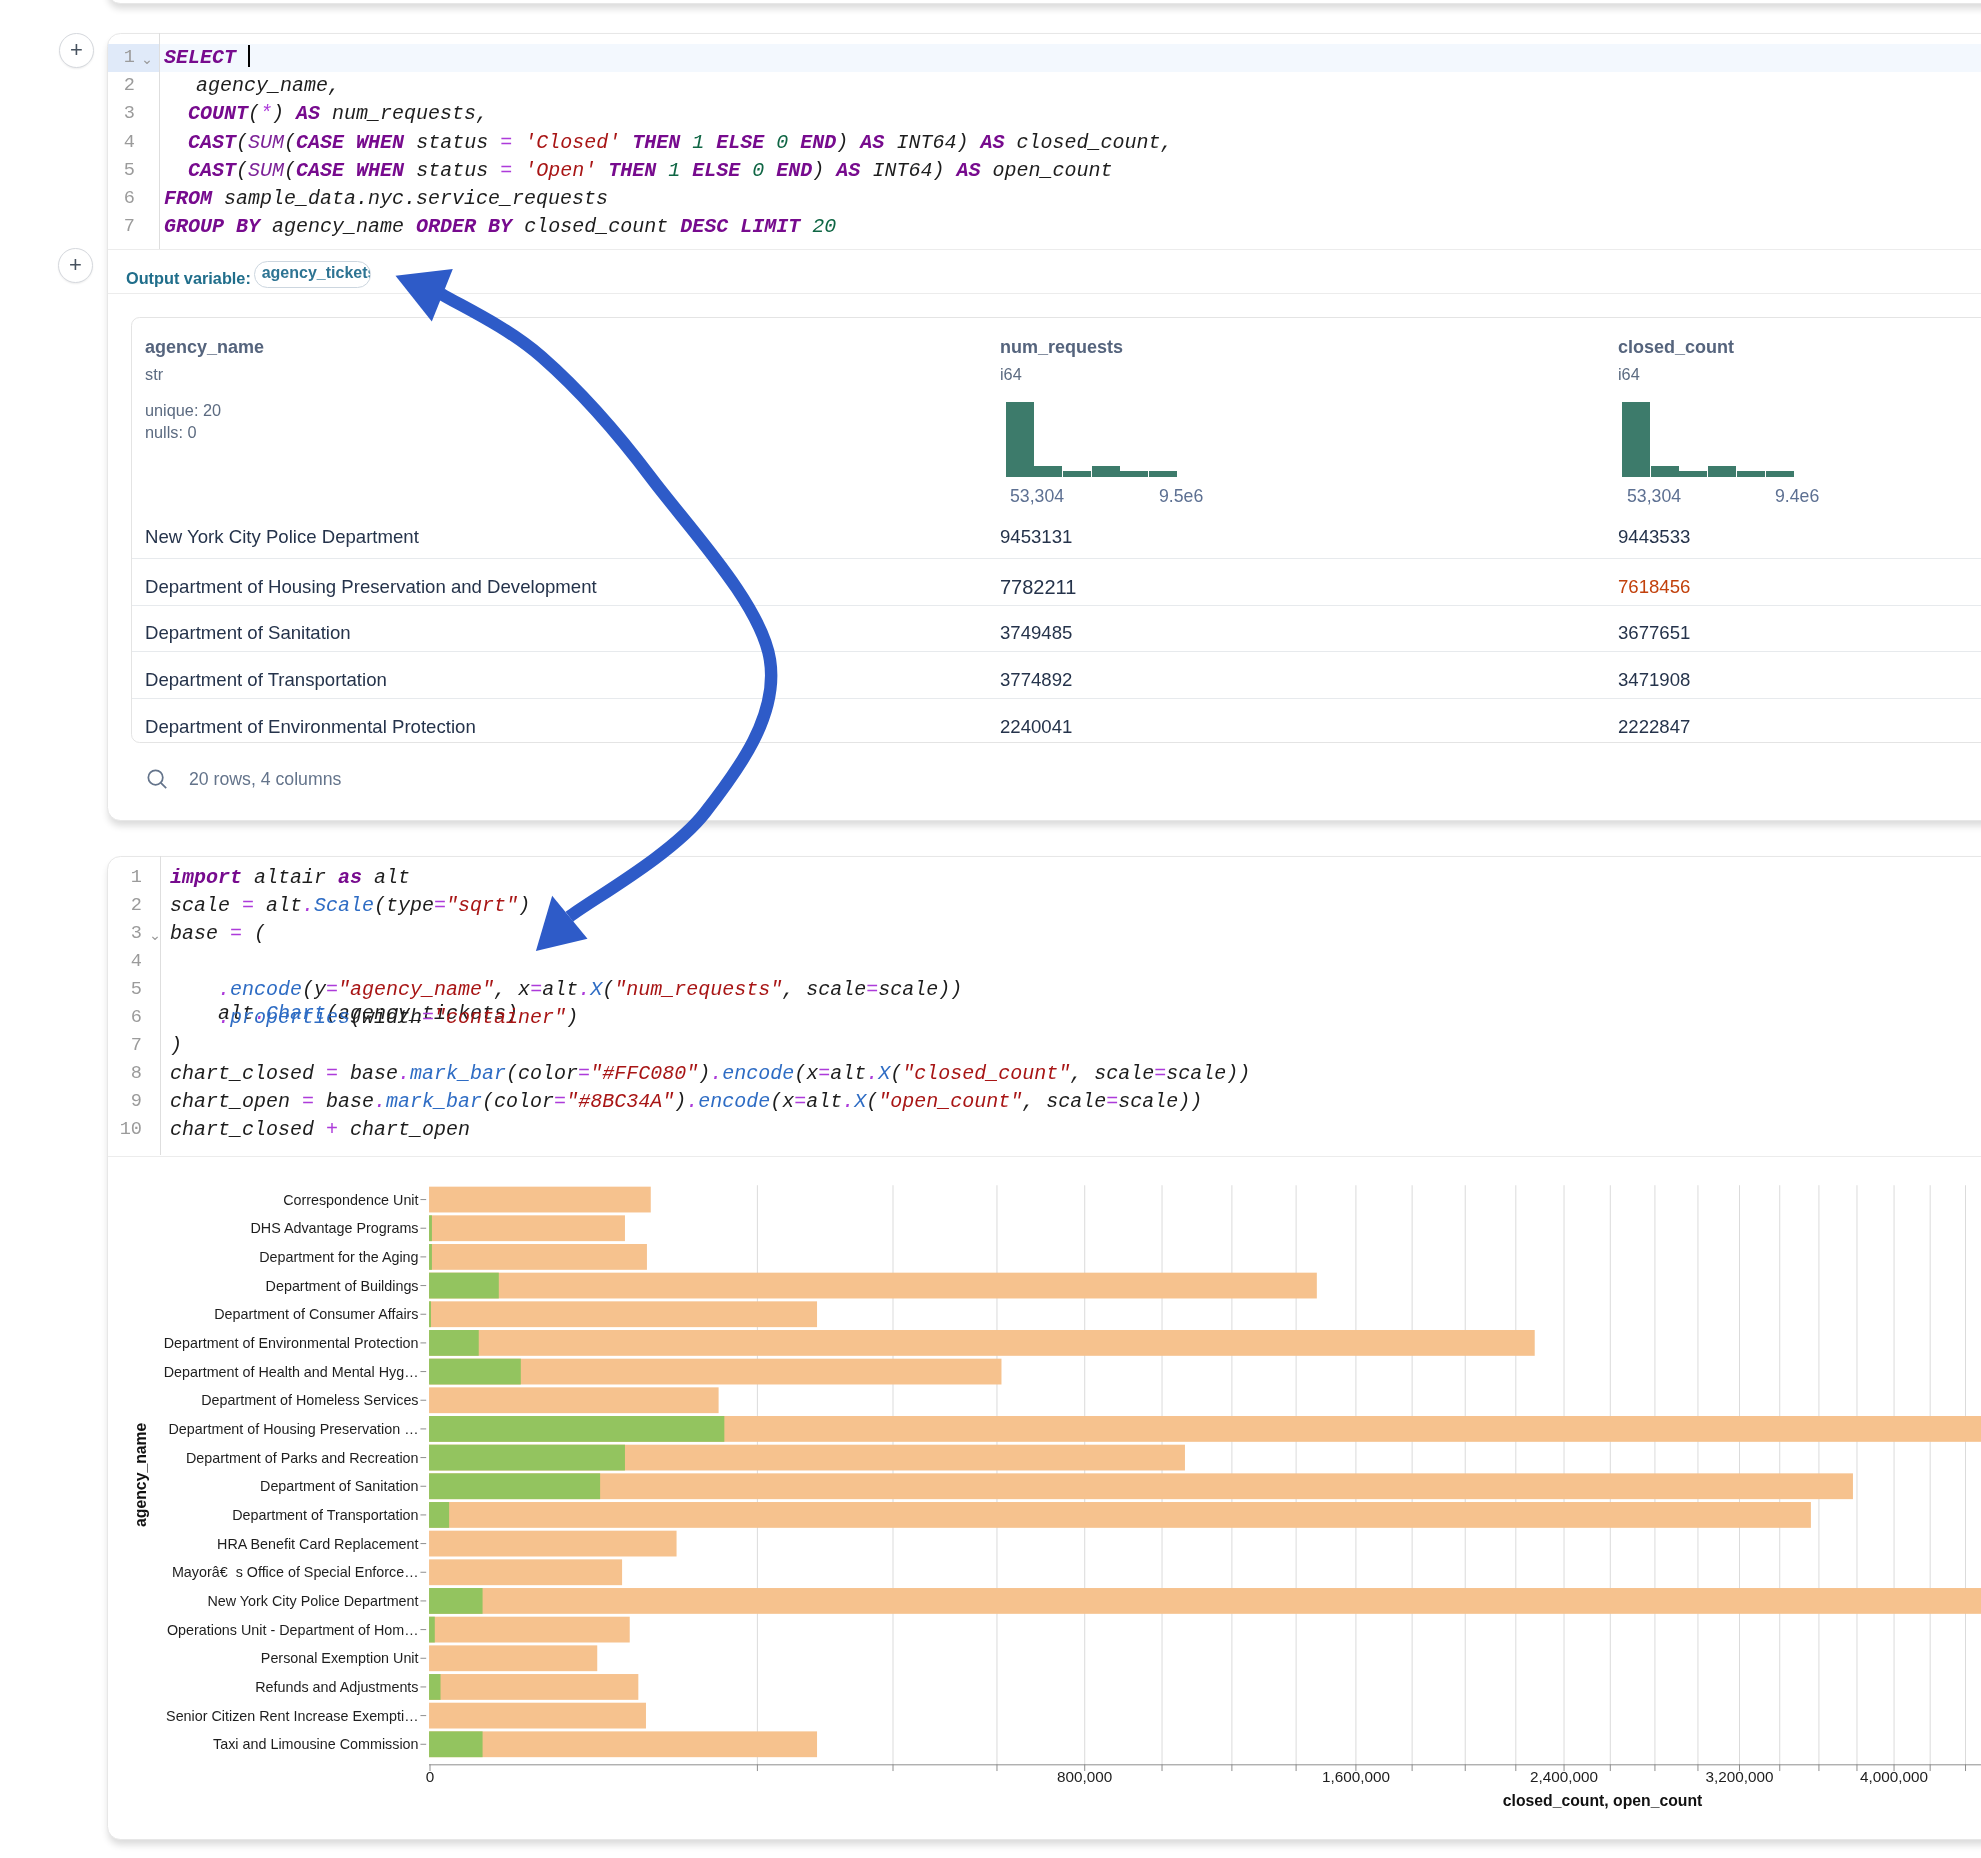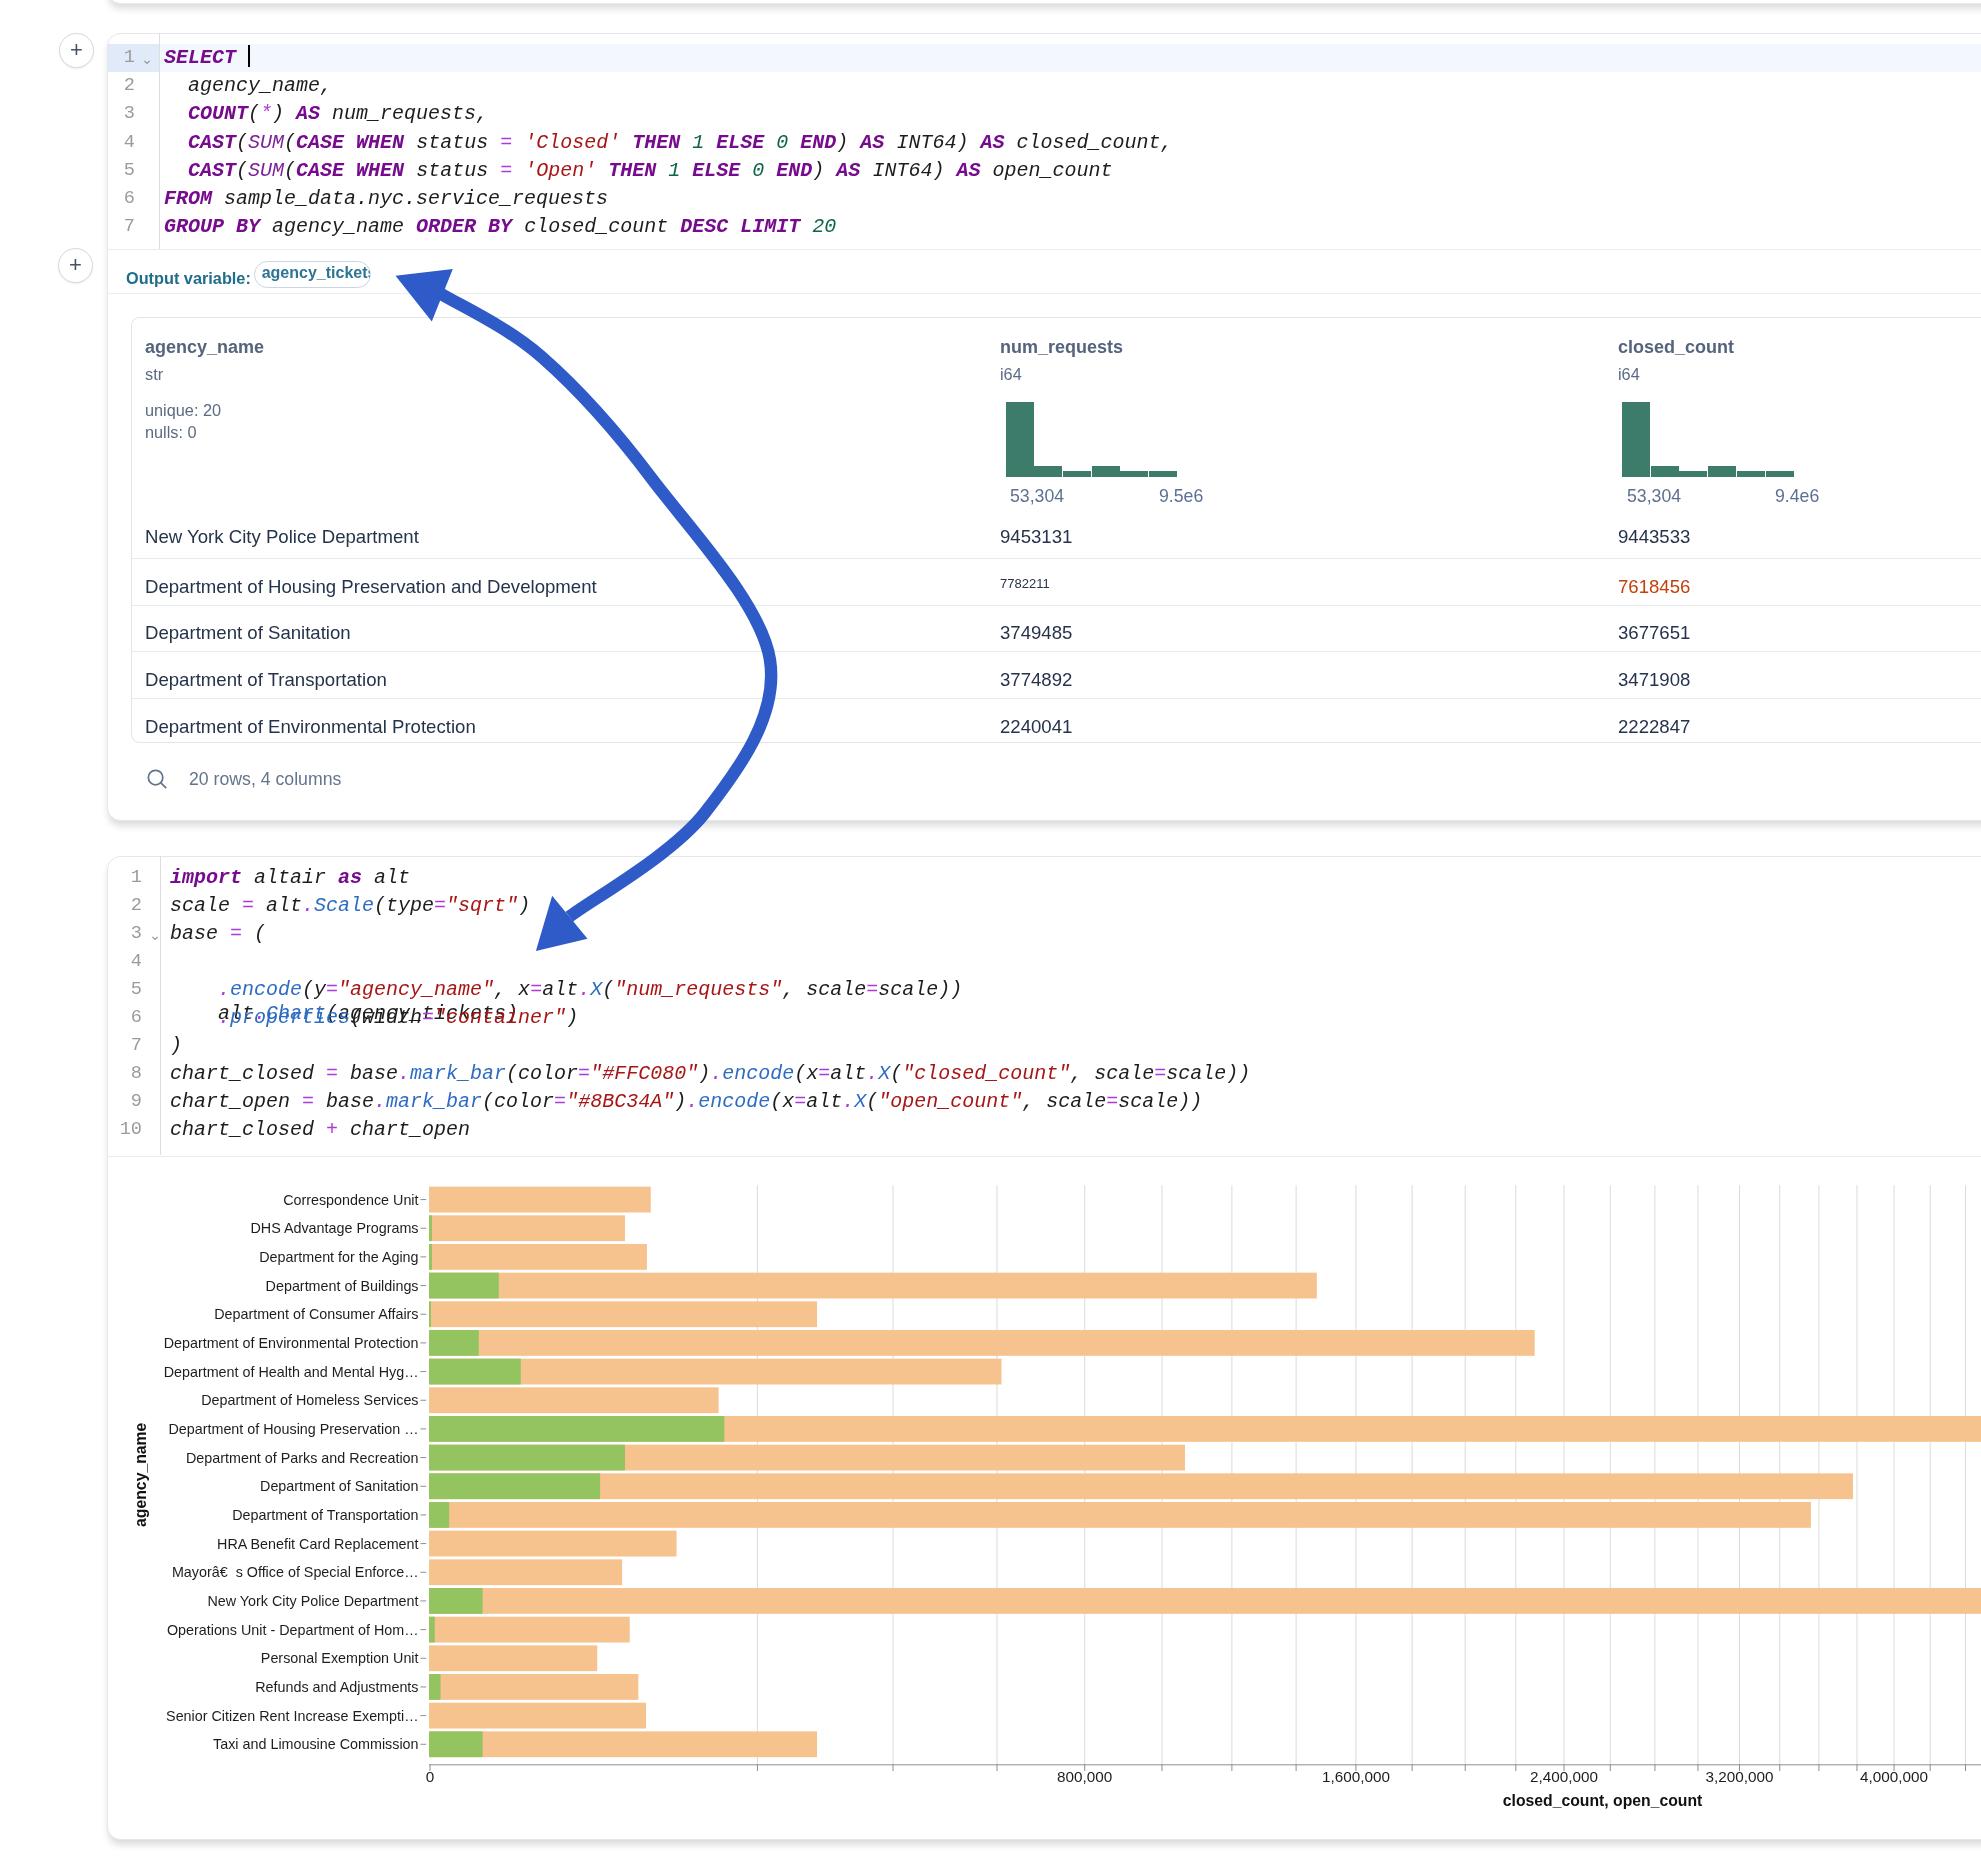--- a/index.html
+++ b/index.html
@@ -30,21 +30,21 @@
     <div class="cell" style="top:-38px; height:42px;"></div>
     <div class="plus" style="left:59px; top:33px;">+</div>
     <div class="plus" style="left:58px; top:248px;">+</div>
     <div class="cell" style="top:32.5px; height:788px;"></div>
     <div class="abs" style="left:108px; top:44px; width:51px; height:28px; background:#e0eaf9;"></div>
     <div class="abs" style="left:159px; top:44px; right:0; height:28px; background:#f3f8fe;"></div>
     <div class="abs" style="left:159px; top:33px; height:216px; width:1px; background:#dedede;"></div>
     <div class="abs" style="left:108px; top:249px; right:0; height:1px; background:#ececec;"></div>
     <div class="codeline mono" style="left:164px; top:44px;"><span class="k">SELECT</span> <span class="cur"></span></div>
     <div class="gnum" style="left:108px; top:44px;">1</div>
-    <div class="codeline mono" style="left:164px; top:72px;">  agency_name,</div>
+    <div class="codeline mono" style="left:172px; top:72px;">  agency_name,</div>
     <div class="gnum" style="left:108px; top:72px;">2</div>
     <div class="codeline mono" style="left:164px; top:100px;">  <span class="k">COUNT</span>(<span class="op">*</span>) <span class="k">AS</span> num_requests,</div>
     <div class="gnum" style="left:108px; top:100px;">3</div>
     <div class="codeline mono" style="left:164px; top:129px;">  <span class="k">CAST</span>(<span class="kf">SUM</span>(<span class="k">CASE</span> <span class="k">WHEN</span> status <span class="op">=</span> <span class="s">'Closed'</span> <span class="k">THEN</span> <span class="n">1</span> <span class="k">ELSE</span> <span class="n">0</span> <span class="k">END</span>) <span class="k">AS</span> INT64) <span class="k">AS</span> closed_count,</div>
     <div class="gnum" style="left:108px; top:129px;">4</div>
     <div class="codeline mono" style="left:164px; top:157px;">  <span class="k">CAST</span>(<span class="kf">SUM</span>(<span class="k">CASE</span> <span class="k">WHEN</span> status <span class="op">=</span> <span class="s">'Open'</span> <span class="k">THEN</span> <span class="n">1</span> <span class="k">ELSE</span> <span class="n">0</span> <span class="k">END</span>) <span class="k">AS</span> INT64) <span class="k">AS</span> open_count</div>
     <div class="gnum" style="left:108px; top:157px;">5</div>
     <div class="codeline mono" style="left:164px; top:185px;"><span class="k">FROM</span> sample_data.nyc.service_requests</div>
     <div class="gnum" style="left:108px; top:185px;">6</div>
     <div class="codeline mono" style="left:164px; top:213px;"><span class="k">GROUP</span> <span class="k">BY</span> agency_name <span class="k">ORDER</span> <span class="k">BY</span> closed_count <span class="k">DESC</span> <span class="k">LIMIT</span> <span class="n">20</span></div>
@@ -77,21 +77,21 @@
     <div class="abs" style="left:1737px; top:471px; width:28px; height:5.7px; background:#3d7b6b;"></div>
     <div class="abs" style="left:1766px; top:471px; width:28px; height:5.7px; background:#3d7b6b;"></div>
     <div class="abs" style="left:1010px; top:486px; font-size:17.7px; color:#5d7092; font-weight:normal; white-space:nowrap; ">53,304</div>
     <div class="abs" style="left:1627px; top:486px; font-size:17.7px; color:#5d7092; font-weight:normal; white-space:nowrap; ">53,304</div>
     <div class="abs" style="left:1159px; top:486px; font-size:17.7px; color:#5d7092; font-weight:normal; white-space:nowrap; ">9.5e6</div>
     <div class="abs" style="left:1775px; top:486px; font-size:17.7px; color:#5d7092; font-weight:normal; white-space:nowrap; ">9.4e6</div>
     <div class="abs" style="left:145px; top:526px; font-size:18.6px; color:#25334b; font-weight:normal; white-space:nowrap; ">New York City Police Department</div>
     <div class="abs" style="left:1000px; top:526px; font-size:18.6px; color:#25334b; font-weight:normal; white-space:nowrap; ">9453131</div>
     <div class="abs" style="left:1618px; top:526px; font-size:18.6px; color:#25334b; font-weight:normal; white-space:nowrap; ">9443533</div>
     <div class="abs" style="left:145px; top:576px; font-size:18.6px; color:#25334b; font-weight:normal; white-space:nowrap; ">Department of Housing Preservation and Development</div>
-    <div class="abs" style="left:1000px; top:576px; font-size:13px; color:#25334b; font-weight:normal; white-space:nowrap; ">7782211</div>
+    <div class="abs" style="left:1000px; top:576px; font-size:20px; color:#25334b; font-weight:normal; white-space:nowrap; ">7782211</div>
     <div class="abs" style="left:1618px; top:576px; font-size:18.6px; color:#c2410c; font-weight:normal; white-space:nowrap; ">7618456</div>
     <div class="abs" style="left:145px; top:622px; font-size:18.6px; color:#25334b; font-weight:normal; white-space:nowrap; ">Department of Sanitation</div>
     <div class="abs" style="left:1000px; top:622px; font-size:18.6px; color:#25334b; font-weight:normal; white-space:nowrap; ">3749485</div>
     <div class="abs" style="left:1618px; top:622px; font-size:18.6px; color:#25334b; font-weight:normal; white-space:nowrap; ">3677651</div>
     <div class="abs" style="left:145px; top:669px; font-size:18.6px; color:#25334b; font-weight:normal; white-space:nowrap; ">Department of Transportation</div>
     <div class="abs" style="left:1000px; top:669px; font-size:18.6px; color:#25334b; font-weight:normal; white-space:nowrap; ">3774892</div>
     <div class="abs" style="left:1618px; top:669px; font-size:18.6px; color:#25334b; font-weight:normal; white-space:nowrap; ">3471908</div>
     <div class="abs" style="left:145px; top:716px; font-size:18.6px; color:#25334b; font-weight:normal; white-space:nowrap; ">Department of Environmental Protection</div>
     <div class="abs" style="left:1000px; top:716px; font-size:18.6px; color:#25334b; font-weight:normal; white-space:nowrap; ">2240041</div>
     <div class="abs" style="left:1618px; top:716px; font-size:18.6px; color:#25334b; font-weight:normal; white-space:nowrap; ">2222847</div>

